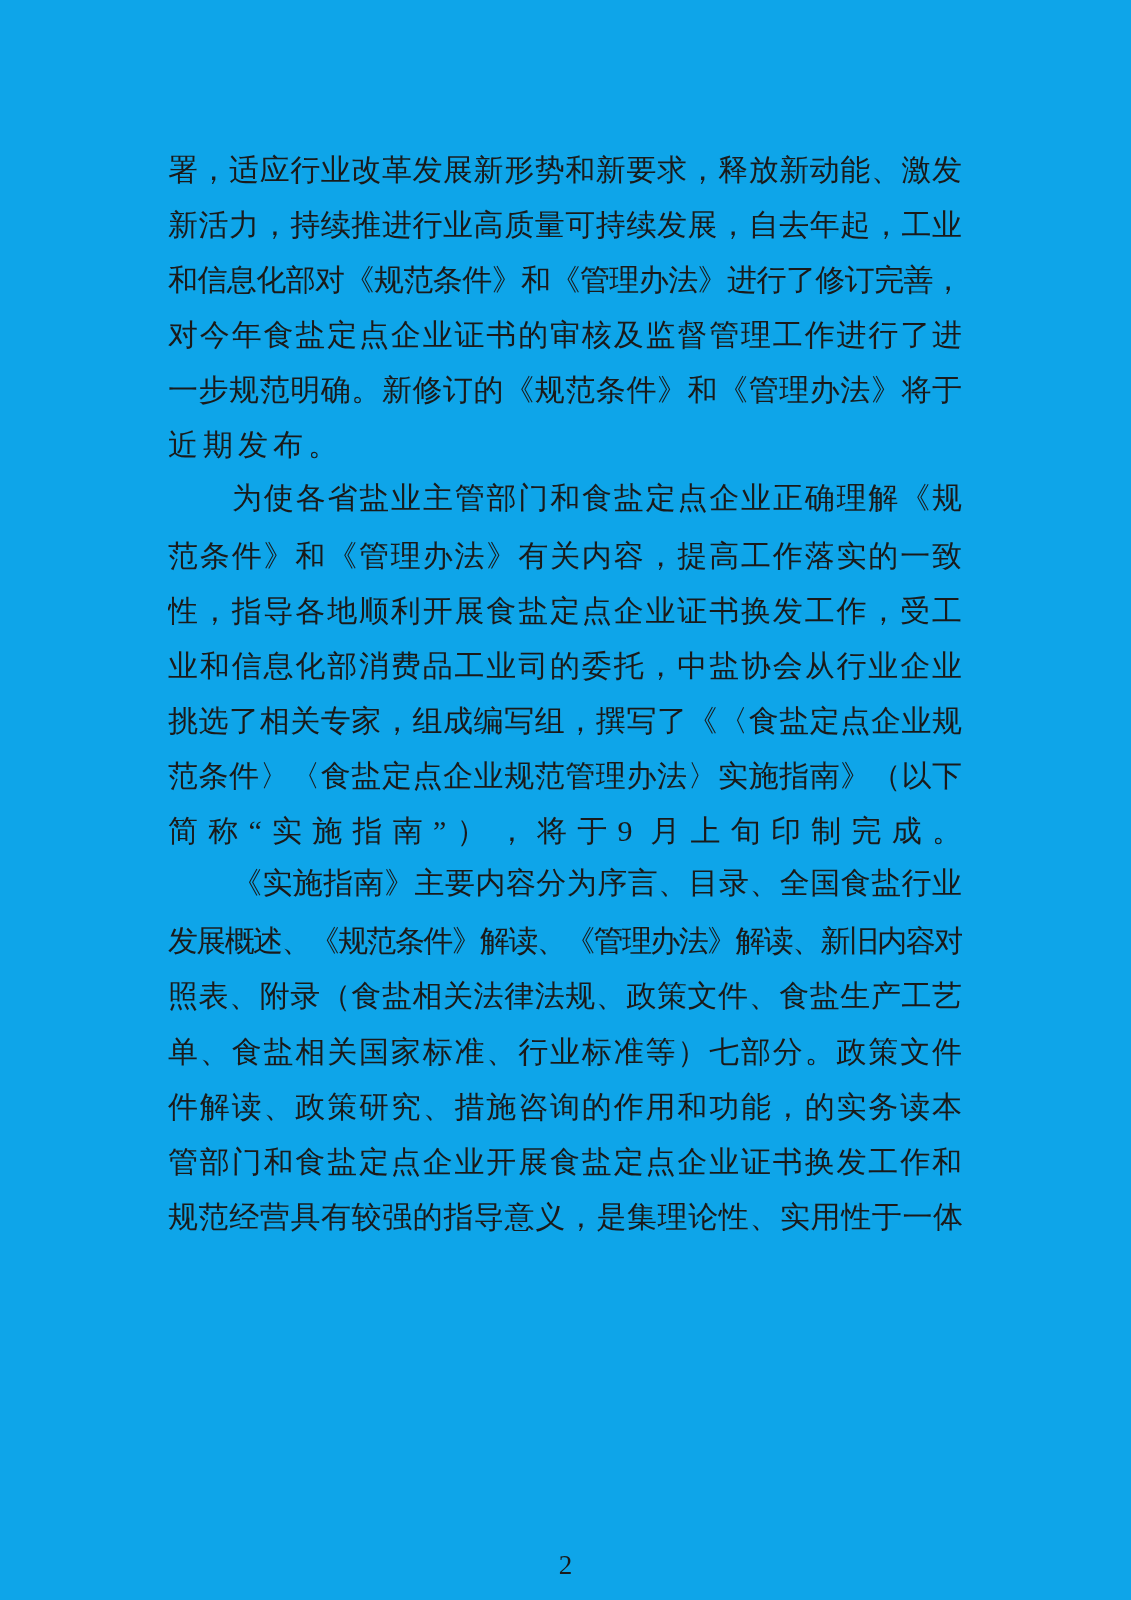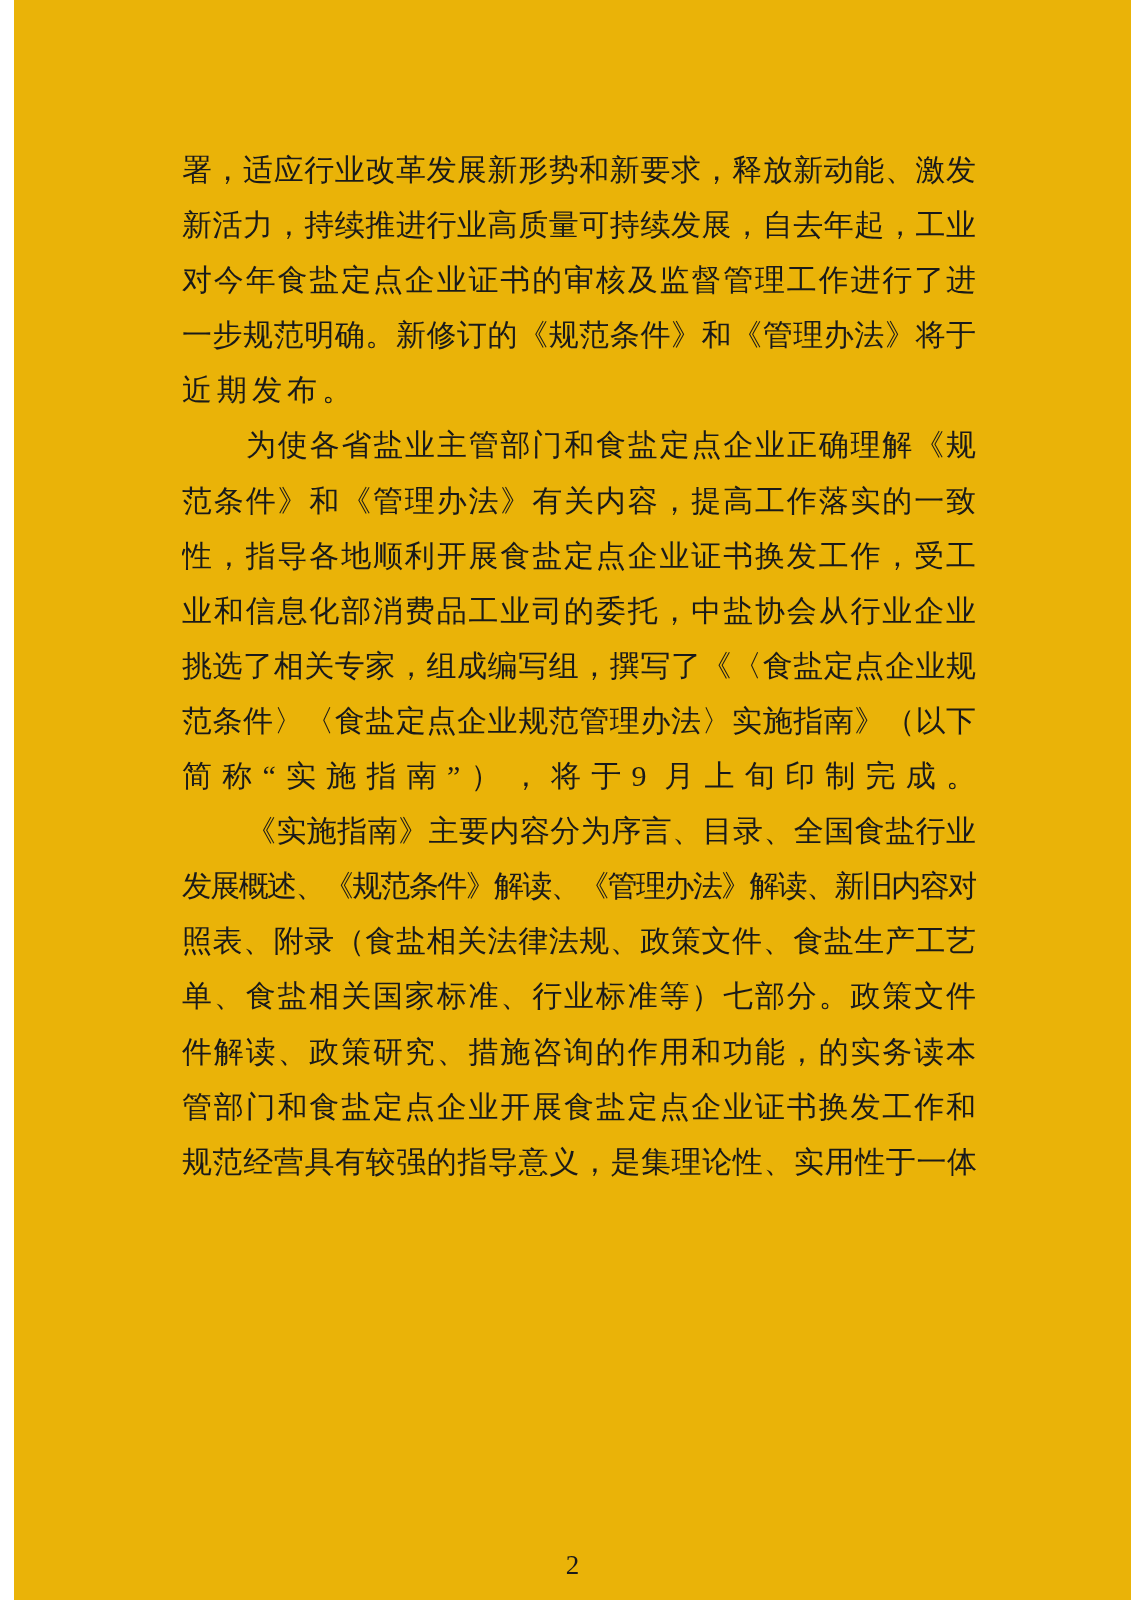--- a/index.html
+++ b/index.html
@@ -11,40 +11,40 @@
     width: 1131px;
     height: 1600px;
     position: relative;
     font-family: "Liberation Serif", "DejaVu Serif", serif;
     color: #1a1a1a;
     overflow: hidden;
   }
   .page {
     position: absolute;
     inset: 0;
-    background: #eab308;
-    margin-left: 14px;
+    background: #0ea5e9;
   }
   .content {
     position: absolute;
     left: 168px;
     top: 142px;
     width: 794px;
   }
   .line {
     font-size: 30px;
     height: 55.1px;
     line-height: 55.1px;
     text-align: justify;
     text-align-last: justify;
     overflow: hidden;
     white-space: nowrap;
   }
   .line.indent {
     text-indent: 64px;
+    font-family: Liberation Mono, monospace;
   }
   .line.end {
     text-align: center;
     text-align-last: left;
     letter-spacing: 5px;
   }
   .line.n27 { letter-spacing: -1px; }
   .line.n28 { letter-spacing: -2px; }
   .page-number {
     position: absolute;
@@ -57,20 +57,21 @@
     color: #1a1a1a;
   }
 </style>
 </head>
 <body>
 
 <div class="page">
   <div class="content">
     <div class="line">署，适应行业改革发展新形势和新要求，释放新动能、激发</div>
     <div class="line">新活力，持续推进行业高质量可持续发展，自去年起，工业</div>
+    <div class="line n27">和信息化部对《规范条件》和《管理办法》进行了修订完善，</div>
     <div class="line">对今年食盐定点企业证书的审核及监督管理工作进行了进</div>
     <div class="line">一步规范明确。新修订的《规范条件》和《管理办法》将于</div>
     <div class="line end">近期发布。</div>
     <div class="line indent">为使各省盐业主管部门和食盐定点企业正确理解《规</div>
     <div class="line">范条件》和《管理办法》有关内容，提高工作落实的一致</div>
     <div class="line">性，指导各地顺利开展食盐定点企业证书换发工作，受工</div>
     <div class="line">业和信息化部消费品工业司的委托，中盐协会从行业企业</div>
     <div class="line">挑选了相关专家，组成编写组，撰写了《〈食盐定点企业规</div>
     <div class="line">范条件〉〈食盐定点企业规范管理办法〉实施指南》（以下</div>
     <div class="line">简称“实施指南”），将于9 月上旬印制完成。</div>

